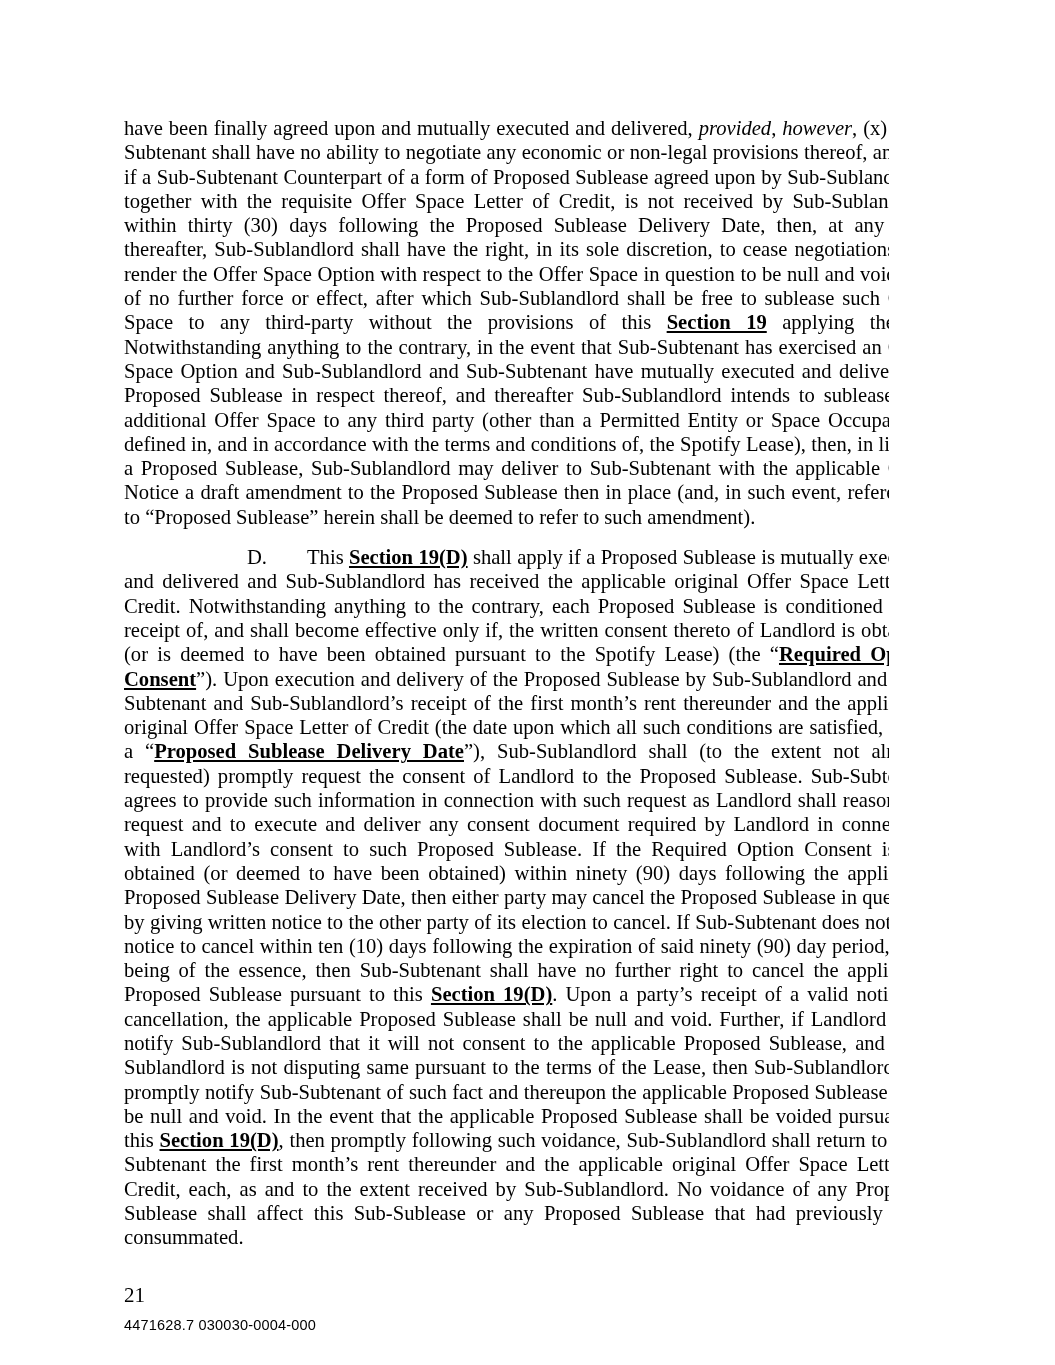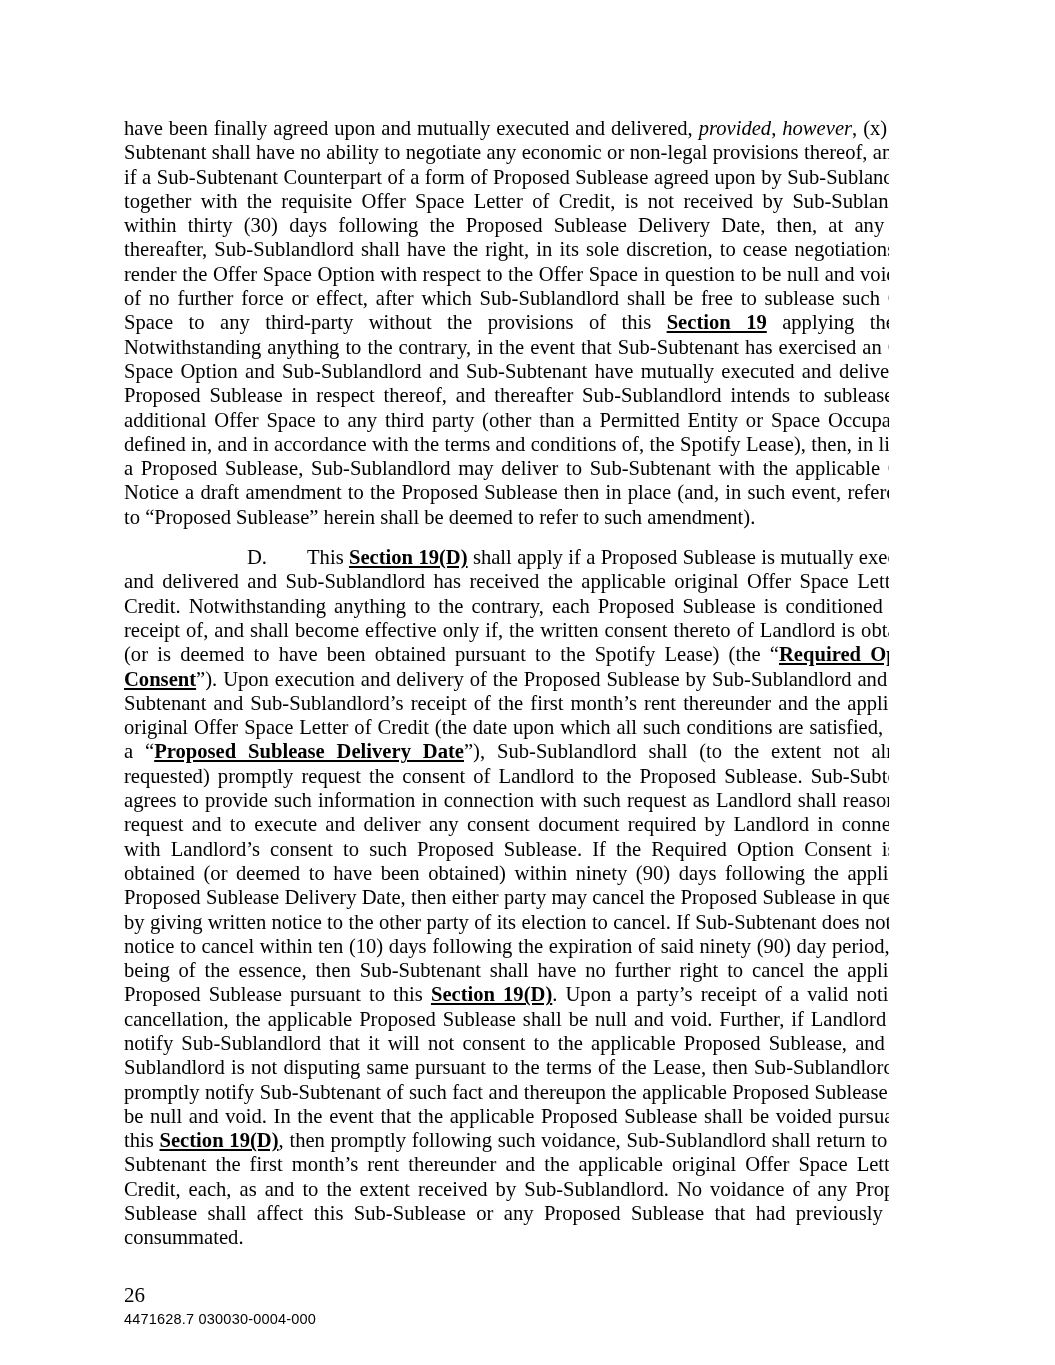--- a/index.html
+++ b/index.html
@@ -50,29 +50,29 @@
   }
   .page-number {
     font-family: "Liberation Serif", serif;
     font-size: 21px;
     line-height: 25px;
   }
   .doc-id {
     font-family: "Liberation Sans", sans-serif;
     font-size: 14.5px;
     line-height: 17px;
-    margin-top: 3px;
+    margin-top: 9px;
     letter-spacing: 0.2px;
   }
 </style>
 </head>
 <body>
 
 <div class="page">
   <div class="doc-body">
       <p class="para"><span class="run">have been finally agreed upon and mutually executed and delivered, </span><span class="run-i">provided</span><span class="run">, </span><span class="run-i">however</span><span class="run">, (x) Sub-Subtenant shall have no ability to negotiate any economic or non-legal provisions thereof, and (y) if a Sub-Subtenant Counterpart of a form of Proposed Sublease agreed upon by Sub-Sublandlord, together with the requisite Offer Space Letter of Credit, is not received by Sub-Sublandlord within thirty (30) days following the Proposed Sublease Delivery Date, then, at any time thereafter, Sub-Sublandlord shall have the right, in its sole discretion, to cease negotiations and render the Offer Space Option with respect to the Offer Space in question to be null and void and of no further force or effect, after which Sub-Sublandlord shall be free to sublease such Offer Space to any third-party without the provisions of this </span><span class="run-bu">Section 19</span><span class="run"> applying thereto.  Notwithstanding anything to the contrary, in the event that Sub-Subtenant has exercised an Offer Space Option and Sub-Sublandlord and Sub-Subtenant have mutually executed and delivered a Proposed Sublease in respect thereof, and thereafter Sub-Sublandlord intends to sublease any additional Offer Space to any third party (other than a Permitted Entity or Space Occupant as defined in, and in accordance with the terms and conditions of, the Spotify Lease), then, in lieu of a Proposed Sublease, Sub-Sublandlord may deliver to Sub-Subtenant with the applicable Offer Notice a draft amendment to the Proposed Sublease then in place (and, in such event, references to “Proposed Sublease” herein shall be deemed to refer to such amendment).</span></p>
       <p class="para"><span class="tab" style="width: 123px;"></span><span class="run">D.</span><span class="tab" style="width: 40px;"></span><span class="run">This </span><span class="run-bu">Section 19(D)</span><span class="run"> shall apply if a Proposed Sublease is mutually executed and delivered and Sub-Sublandlord has received the applicable original Offer Space Letter of Credit.  Notwithstanding anything to the contrary, each Proposed Sublease is conditioned upon receipt of, and shall become effective only if, the written consent thereto of Landlord is obtained (or is deemed to have been obtained pursuant to the Spotify Lease) (the “</span><span class="run-bu">Required Option Consent</span><span class="run">”).  Upon execution and delivery of the Proposed Sublease by Sub-Sublandlord and Sub-Subtenant and Sub-Sublandlord’s receipt of the first month’s rent thereunder and the applicable original Offer Space Letter of Credit (the date upon which all such conditions are satisfied, each, a “</span><span class="run-bu">Proposed Sublease Delivery Date</span><span class="run">”), Sub-Sublandlord shall (to the extent not already requested) promptly request the consent of Landlord to the Proposed Sublease. Sub-Subtenant agrees to provide such information in connection with such request as Landlord shall reasonably request and to execute and deliver any consent document required by Landlord in connection with Landlord’s consent to such Proposed Sublease. If the Required Option Consent is not obtained (or deemed to have been obtained) within ninety (90) days following the applicable Proposed Sublease Delivery Date, then either party may cancel the Proposed Sublease in question by giving written notice to the other party of its election to cancel. If Sub-Subtenant does not give notice to cancel within ten (10) days following the expiration of said ninety (90) day period, time being of the essence, then Sub-Subtenant shall have no further right to cancel the applicable Proposed Sublease pursuant to this </span><span class="run-bu">Section 19(D)</span><span class="run">. Upon a party’s receipt of a valid notice of cancellation, the applicable Proposed Sublease shall be null and void. Further, if Landlord shall notify Sub-Sublandlord that it will not consent to the applicable Proposed Sublease, and Sub-Sublandlord is not disputing same pursuant to the terms of the Lease, then Sub-Sublandlord will promptly notify Sub-Subtenant of such fact and thereupon the applicable Proposed Sublease shall be null and void. In the event that the applicable Proposed Sublease shall be voided pursuant to this </span><span class="run-bu">Section 19(D)</span><span class="run">, then promptly following such voidance, Sub-Sublandlord shall return to Sub-Subtenant the first month’s rent thereunder and the applicable original Offer Space Letter of Credit, each, as and to the extent received by Sub-Sublandlord.  No voidance of any Proposed Sublease shall affect this Sub-Sublease or any Proposed Sublease that had previously been consummated.</span></p>
     </div>
   <div class="footer">
-    <div class="page-number">26</div>
+    <div class="page-number">21</div>
     <div class="doc-id">4471628.7 030030-0004-000</div>
   </div>
 </div>
 
 </body></html>

